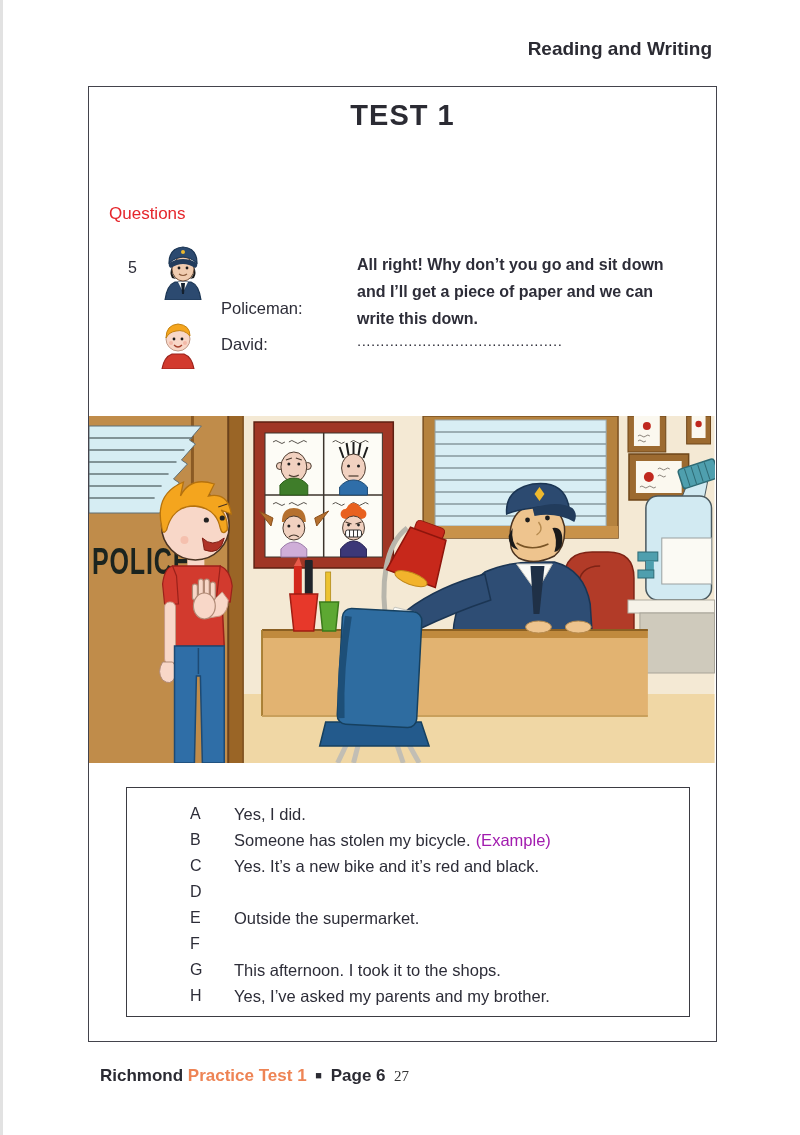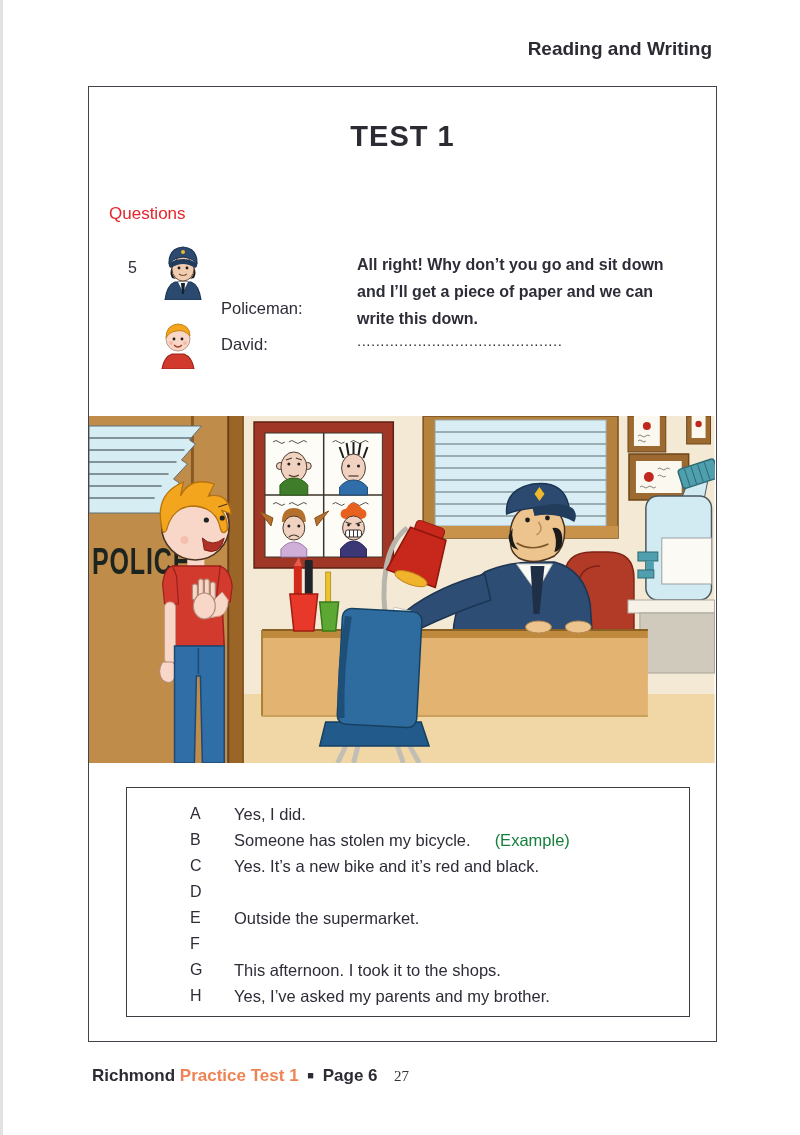--- a/index.html
+++ b/index.html
@@ -1,37 +1,37 @@
 <!DOCTYPE html>
 <html><head>
 <meta charset="utf-8">
 <style>
   html,body{margin:0;padding:0;background:#ffffff;}
   body{width:800px;height:1135px;position:relative;font-family:"Liberation Sans",sans-serif;color:#2d2d38;}
   .abs{position:absolute;}
   .scan-edge{left:0;top:0;width:3px;height:1135px;background:#e2e2e2;}
   .header-title{top:38px;right:88px;font-size:19px;font-weight:bold;color:#2b2b33;}
   .main-box{left:88px;top:86px;width:629px;height:956px;border:1.5px solid #43434c;box-sizing:border-box;background:#fff;}
-  .test-title{left:0;top:12px;width:100%;text-align:center;font-size:29px;font-weight:bold;letter-spacing:1px;color:#2b2b33;margin-top:21px;}
+  .test-title{left:0;top:12px;width:100%;text-align:center;font-size:29px;font-weight:bold;letter-spacing:1px;color:#2b2b33;}
   .test-subtitle{left:0;top:48px;width:100%;text-align:center;font-size:23px;color:#2b2b33;}
   .questions-label{left:20px;top:117px;font-size:17px;font-weight:normal;color:#e5252b;}
   .q-number{left:39px;top:172px;font-size:16px;}
   .police-avatar{left:72px;top:155px;}
   .speaker-pol{left:132px;top:172px;font-size:16.5px;margin-top:40px;}
   .dialogue{left:268px;top:164px;width:320px;font-size:16px;line-height:27px;color:#2d2d38;font-weight:bold;}
   .david-avatar{left:69px;top:232px;}
   .speaker-dav{left:132px;top:248px;font-size:16.5px;}
   .dots-line{left:268px;top:240px;font-size:15px;letter-spacing:.5px;line-height:27px;}
   .scene{left:0px;top:329px;width:625.5px;height:347px;}
   .options-box{left:37px;top:700px;width:564px;height:230px;border:1.5px solid #3b3b42;box-sizing:border-box;padding-top:13px;}
   .opt-row{display:flex;height:26px;line-height:26px;padding-left:63px;}
   .opt-letter{width:44px;font-size:16px;color:#2d2d38;}
   .opt-text{font-size:16.5px;white-space:nowrap;color:#2d2d38;}
-  .opt-note{color:#15803d;margin-left:24px;font-size:16.5px;}
-  .footer{left:92px;top:1066px;font-size:17px;font-weight:bold;color:#2b2b33;}
+  .opt-note{color:#a21caf;margin-left:5px;font-size:16.5px;}
+  .footer{left:100px;top:1066px;font-size:17px;font-weight:bold;color:#2b2b33;}
   .footer .book{color:#ee8455;font-weight:bold;}
   .footer .sq{font-size:11px;vertical-align:2px;padding:0 4px;color:#2b2b33;}
   .page-num{left:394px;top:1068px;font-size:15px;font-family:"Liberation Serif",serif;color:#333;}
 </style>
 </head>
 <body>
 
 <div class="abs scan-edge"></div>
 
 <div class="abs header-title">Reading and Writing</div>

